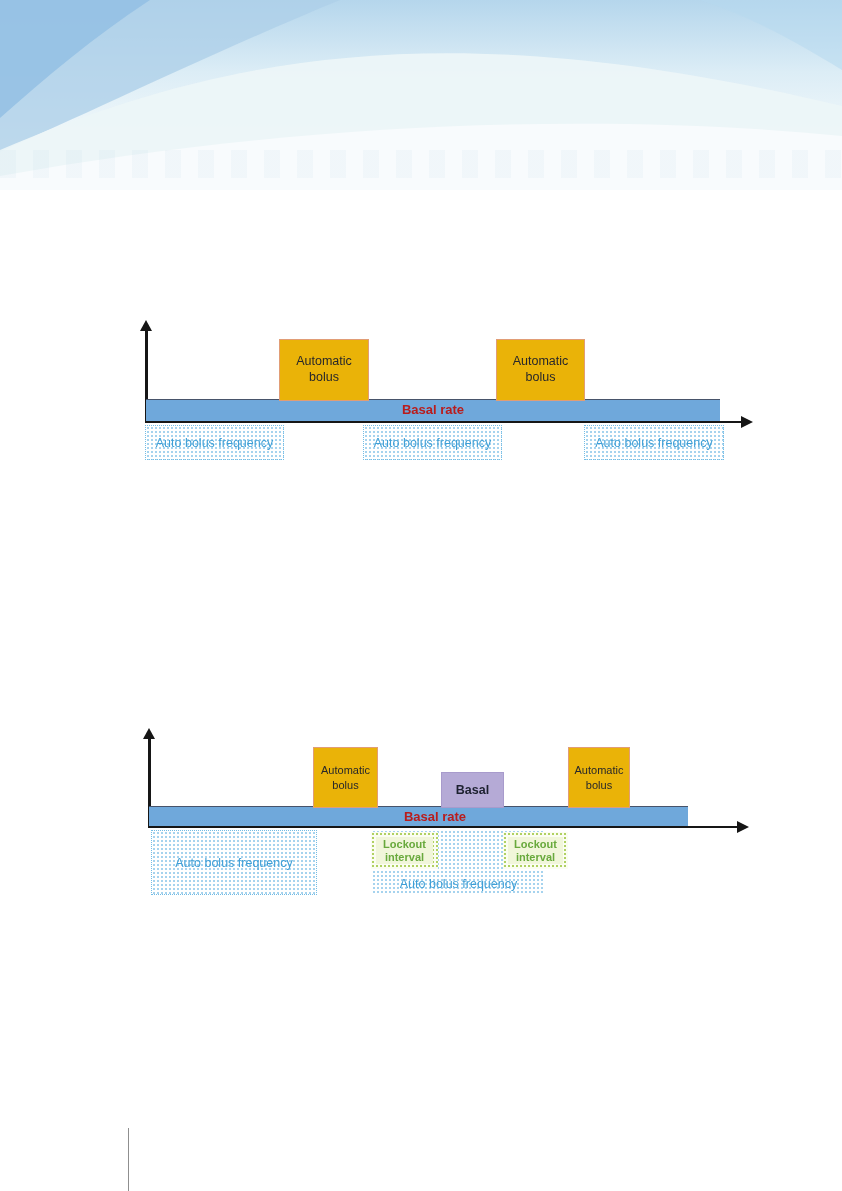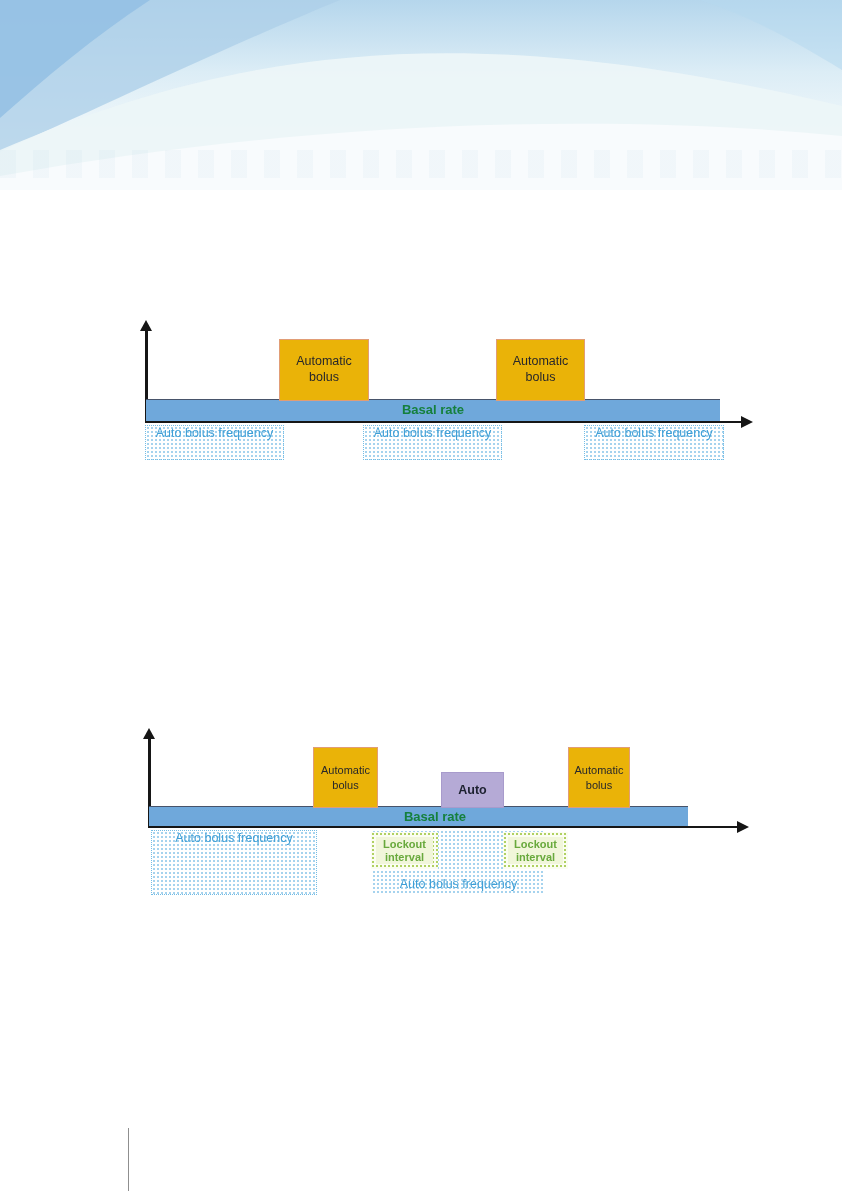--- a/index.html
+++ b/index.html
@@ -23,21 +23,21 @@
 
   
   .axis-line-v{width:2.5px;background:#161616;}
   .axis-line-h{height:2.5px;background:#161616;}
   .arrow-up{width:0;height:0;border-left:6.5px solid transparent;border-right:6.5px solid transparent;border-bottom:11px solid #161616;}
   .arrow-right{width:0;height:0;border-top:6px solid transparent;border-bottom:6px solid transparent;border-left:12px solid #161616;}
 
   
   .basal{background:#6fa8db;border-top:1px solid #47536a;}
   .basal-label{
-    font-weight:bold;font-size:13px;color:#15803d;
+    font-weight:bold;font-size:13px;color:#b91c1c;
     text-align:center;line-height:20px;white-space:nowrap;
   }
 
   
   .bolus-box{
     background:#eab308;border:1px solid #e19d76;
     display:flex;align-items:center;justify-content:center;text-align:center;
     color:#27272b;font-size:12.5px;line-height:1.25;
   }
   .bolus-box.sm{font-size:11px;line-height:1.3;}
@@ -46,21 +46,21 @@
     display:flex;align-items:center;justify-content:center;
     color:#1d2130;font-size:12.5px;font-weight:bold;
   }
 
   
   .freq{
     background-image:radial-gradient(circle,#a6d3ee 0.9px, rgba(255,255,255,0) 1.05px);
     background-size:4px 4px;
     border:1px dotted #74bde5;
     color:#3f9fd6;font-size:12.5px;
-    display:flex;align-items:flex-start;justify-content:center;text-align:center;
+    display:flex;align-items:center;justify-content:center;text-align:center;
   }
   .freq.noborder{border:none;}
   .freq-bottom-label{
     position:absolute;left:0;right:0;bottom:2px;
     color:#3f9fd6;font-size:12.5px;text-align:center;
   }
 
   
   .lockout{
     background-color:#fbfdf2;
@@ -140,21 +140,21 @@
     <div class="abs arrow-right" style="left:737px;top:821px;"></div>
 
     <div class="abs bolus-box sm" style="left:313px;top:747px;width:63px;height:59px;">
       <span>Automatic bolus</span>
     </div>
     <div class="abs bolus-box sm" style="left:568px;top:747px;width:60px;height:59px;">
       <span>Automatic bolus</span>
     </div>
 
     <div class="abs bolus-purple" style="left:441px;top:772px;width:61px;height:34px;">
-      <span>Auto</span>
+      <span>Basal</span>
     </div>
 
     <div class="abs freq" style="left:151px;top:830px;width:164px;height:63px;">
       <span>Auto bolus frequency</span>
     </div>
 
     <div class="abs freq noborder" style="left:372px;top:830px;width:173px;height:63px;">
       <span class="freq-bottom-label">Auto bolus frequency</span>
     </div>
 

